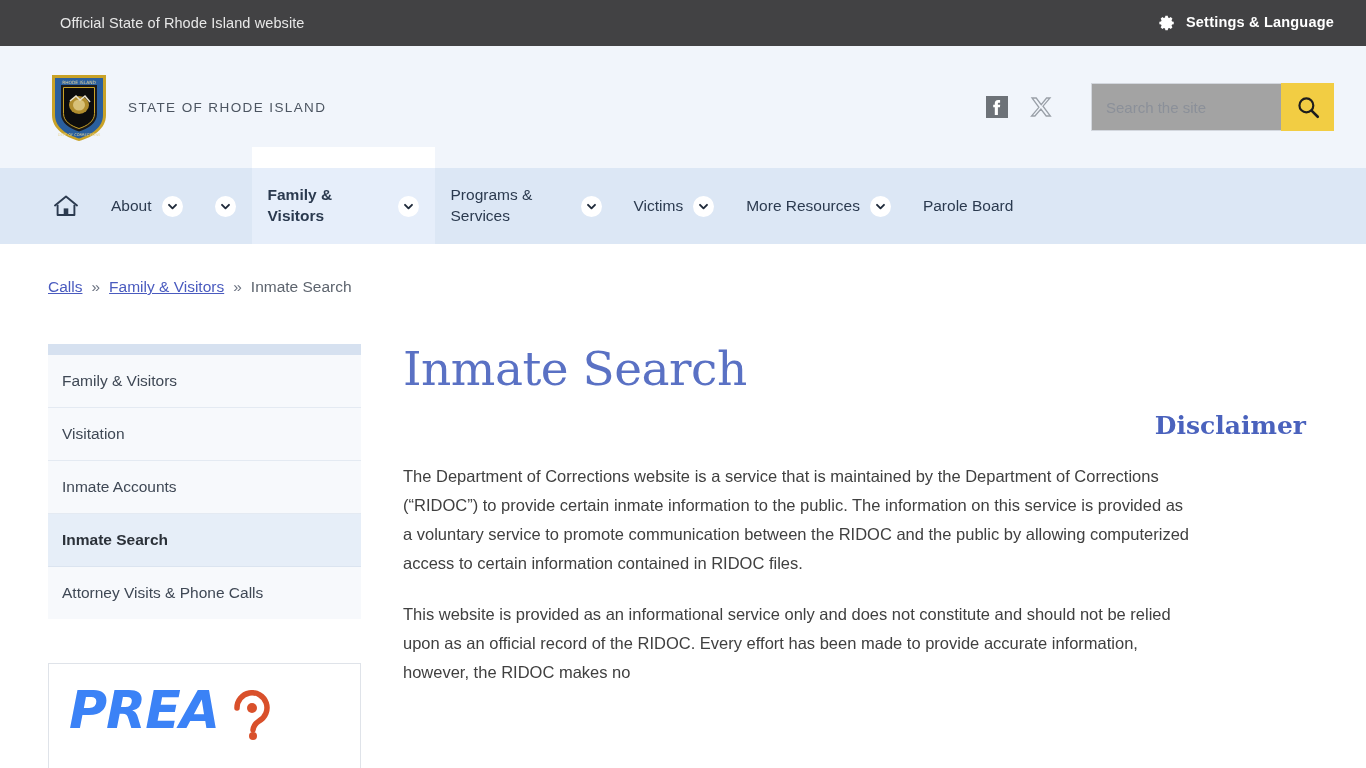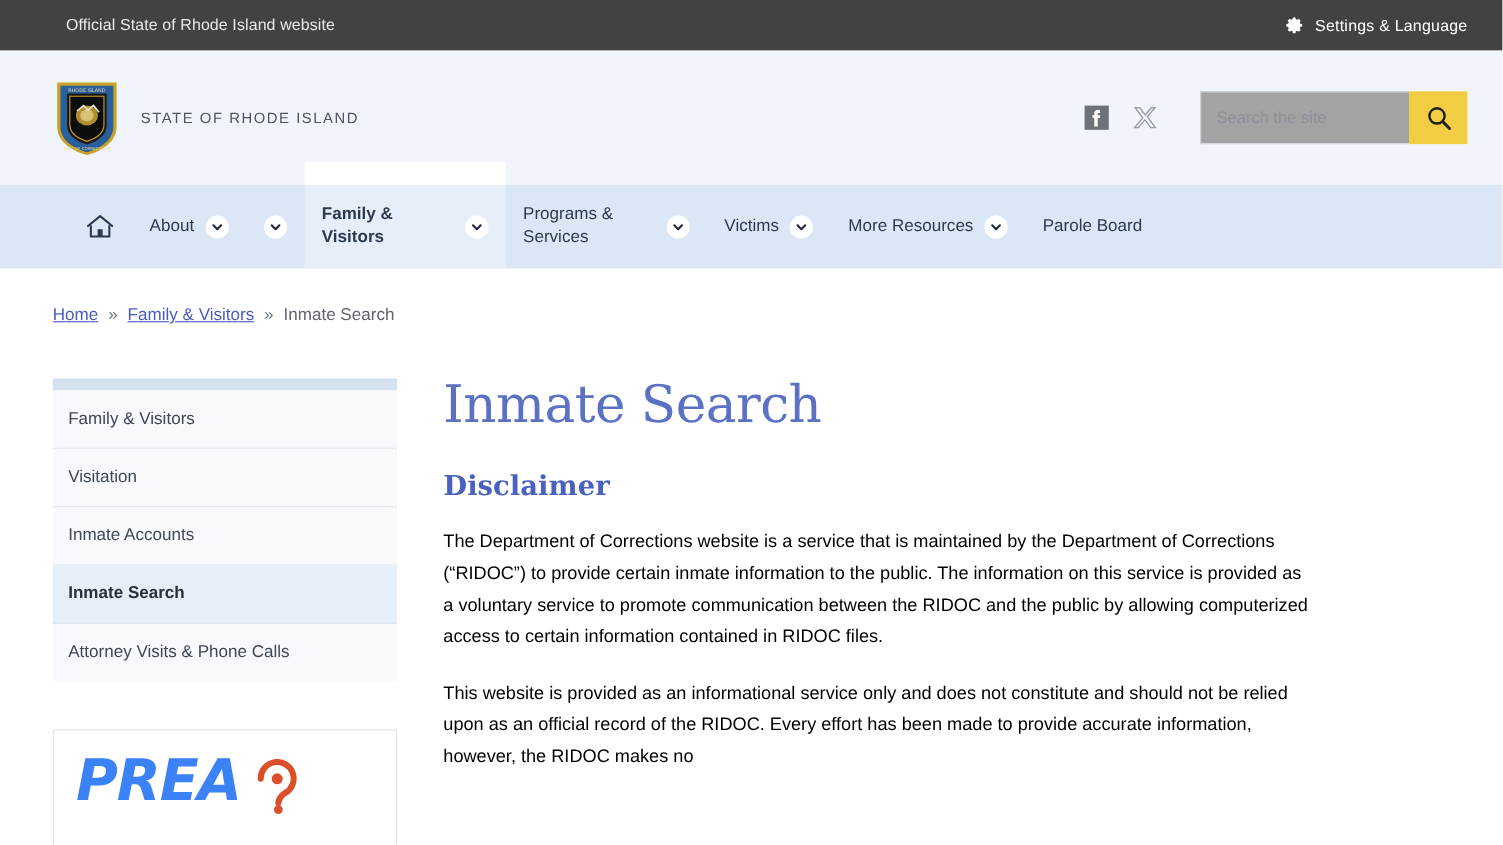--- a/index.html
+++ b/index.html
@@ -20,25 +20,25 @@
     padding: 0 32px 0 0;
   }
   .topbar-left {
     color: #e8e8e8;
     font-size: 14.5px;
     letter-spacing: .1px;
     padding-left: 60px;
   }
   .settings-lang {
     display: flex;
-    align-items: flex-end;
+    align-items: flex-start;
     gap: 10px;
     color: #ffffff;
     font-size: 14.5px;
-    font-weight: normal;
+    font-weight: bold;
     letter-spacing: .2px;
     cursor: pointer;
   }
   .gear-ico { width: 18px; height: 18px; display: block; }
 
   
   .masthead {
     height: 122px;
     background: #f1f5fb;
     display: flex;
@@ -96,21 +96,21 @@
     cursor: pointer;
   }
   .mag { width: 26px; height: 26px; display: block; }
 
   
   .nav {
     background: #dce7f5;
     height: 76px;
     display: flex;
     align-items: stretch;
-    padding-left: 72px;
+    padding-left: 47px;
     position: relative;
   }
   .nav-home {
     display: flex; align-items: center;
     padding: 0 16px 0 6px;
     cursor: pointer;
   }
   .home-ico { width: 26px; height: 24px; display: block; }
   .nav-item {
     display: flex;
@@ -214,26 +214,27 @@
     font-weight: normal;
     color: #5a71c4;
     letter-spacing: -0.5px;
     line-height: 1.05;
   }
   .section-head {
     font-family: "DejaVu Serif", "Liberation Serif", serif;
     font-size: 25px;
     font-weight: bold;
     color: #4a62bd;
-    margin-top: 34px;
+    margin-top: 18px;
+    text-align: right;
   }
   .para {
     font-size: 16.5px;
     line-height: 29px;
-    color: #000000;
+    color: #404040;
     margin-top: 22px;
     max-width: 790px;
   }
 </style>
 </head>
 <body>
 
 <div class="topbar">
   <div class="topbar-left">Official State of Rhode Island website</div>
   <div class="settings-lang">
@@ -353,21 +354,21 @@
           </svg>
         </span>
       </div>
       <div class="nav-item">
         <span class="lbl">Parole Board</span>
       </div>
     </div>
 </nav>
 
 <div class="crumbs" id="breadcrumb">
-    <a href="#">Home</a>
+    <a href="#">Calls</a>
     <span class="sep">»</span>
     <a href="#">Family &amp; Visitors</a>
     <span class="sep">»</span>
     <span>Inmate Search</span>
   </div>
 
 <div class="layout">
 
   <aside class="sidebar">
     <div class="side-strip"></div>

